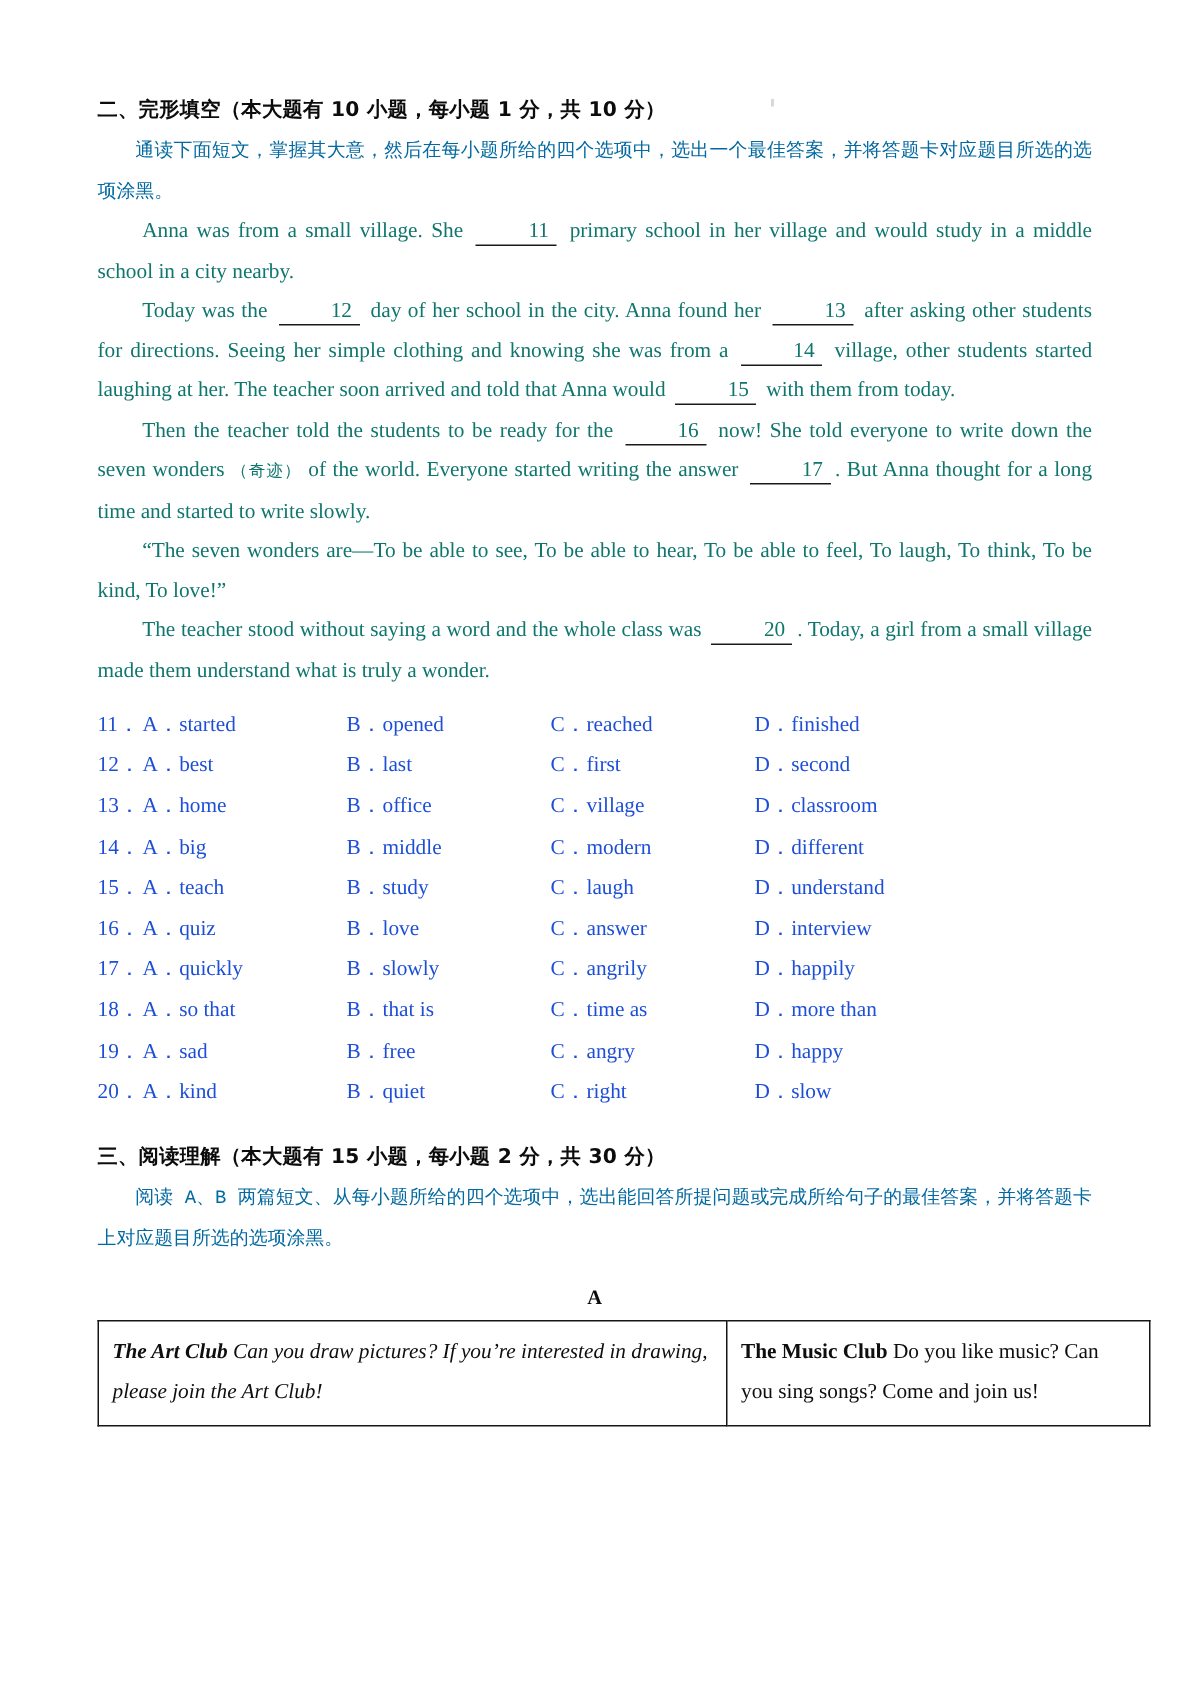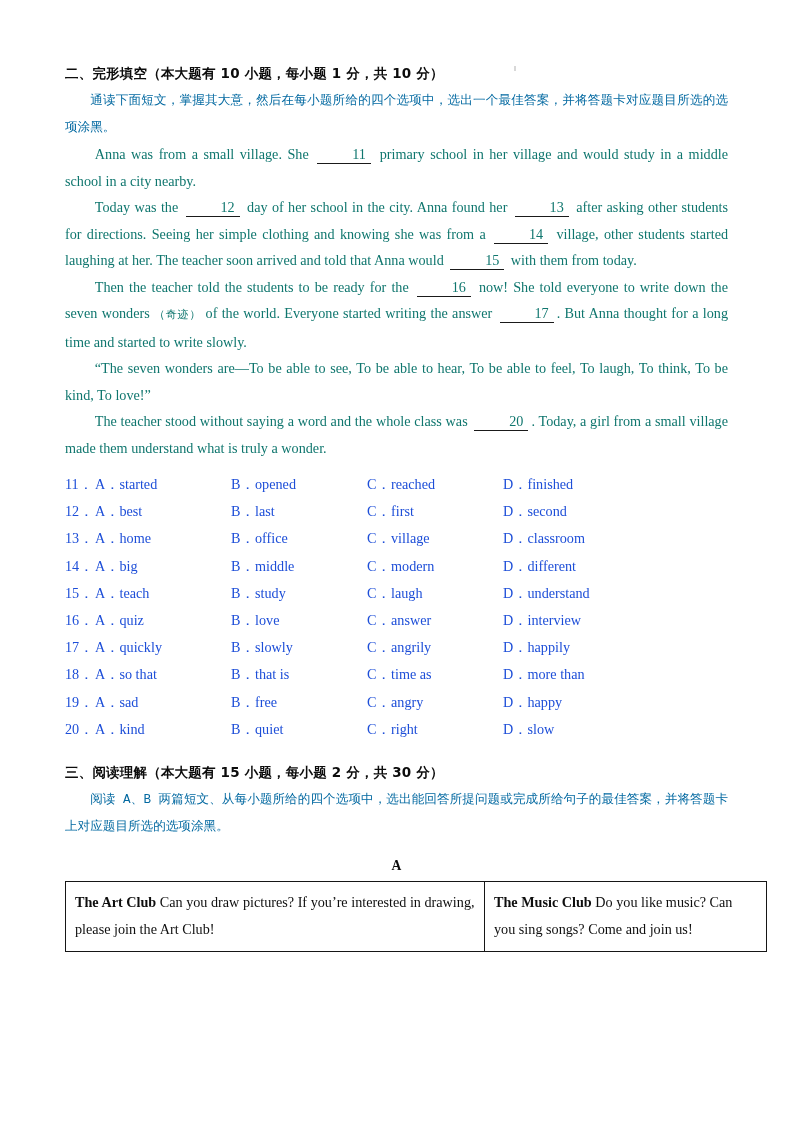--- a/index.html
+++ b/index.html
@@ -128,21 +128,21 @@
     table-layout: fixed;
   }
   .club-table td {
     border: 1.3px solid #161616;
     padding: 7px 9px 9px 9px;
     vertical-align: top;
     font-size: 14.2px;
     line-height: 26.5px;
     color: #0e0e0e;
   }
-  .club-table td.col-a { width: 400px; }
+  .club-table td.col-a { width: 400px; font-style: italic; }
   .club-table td.col-b { width: 263px; }
   .club-name {
     font-weight: bold;
   }
 </style>
 </head>
 <body>
 
 <div class="page">
 

